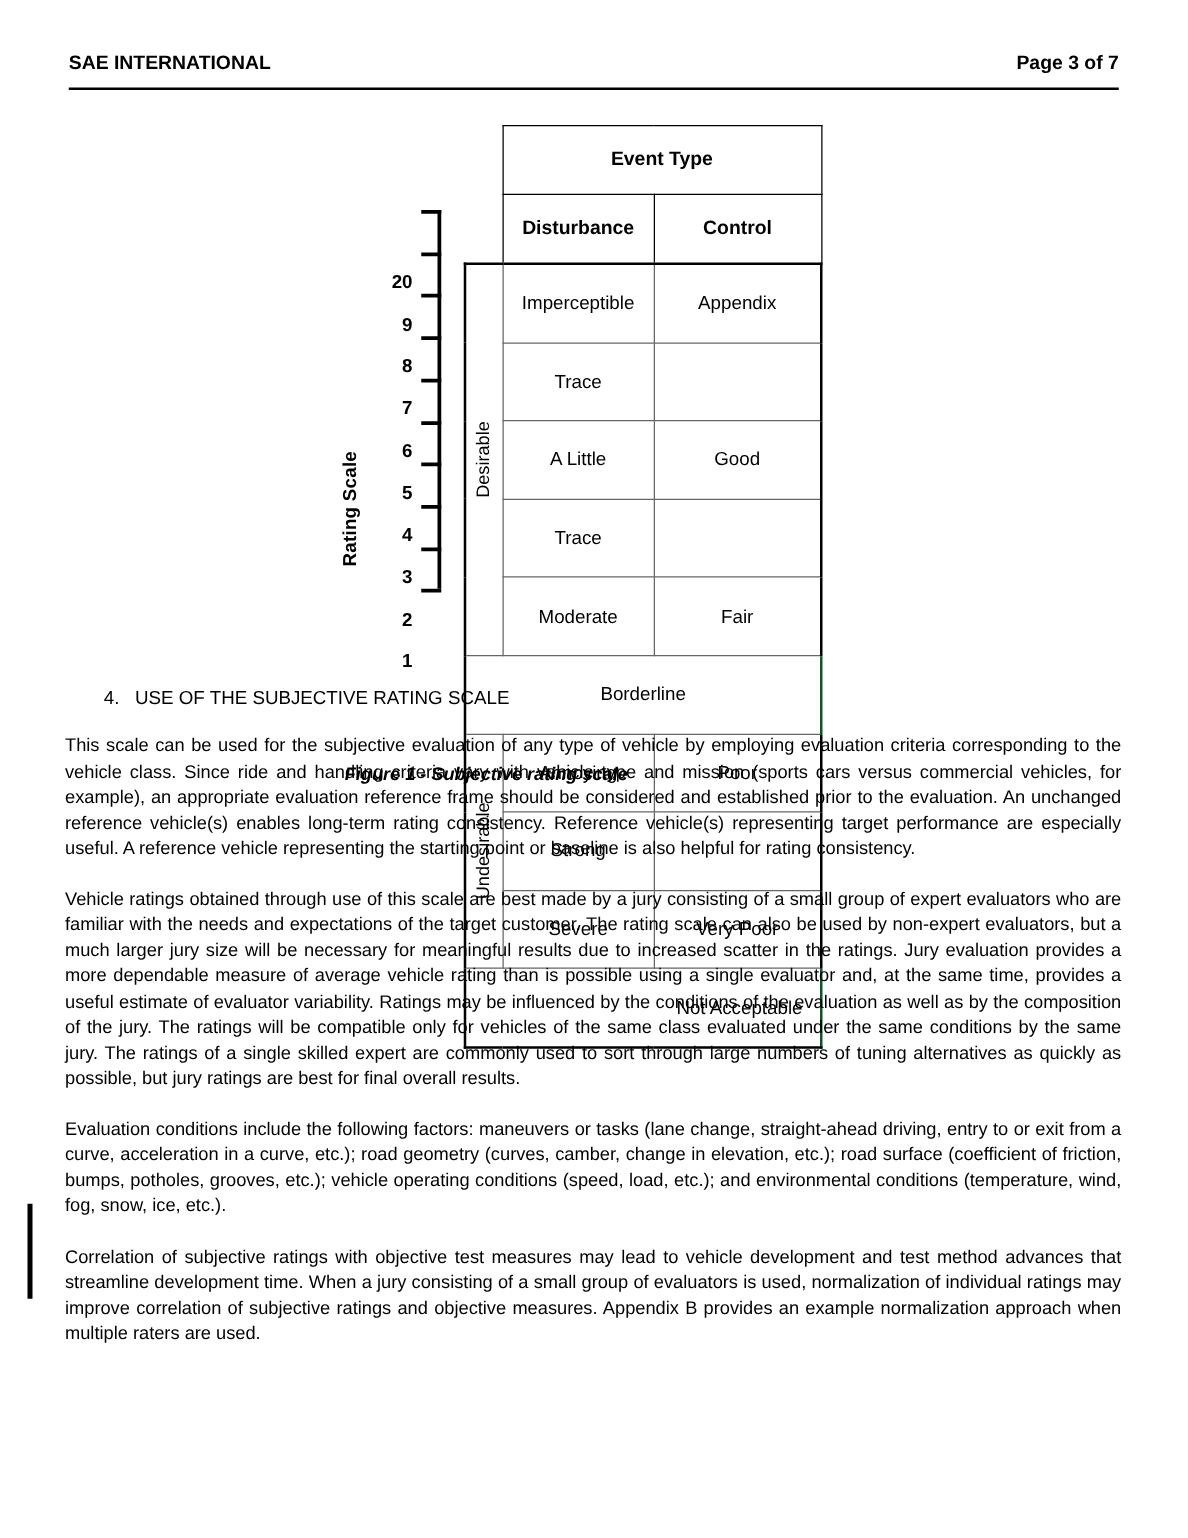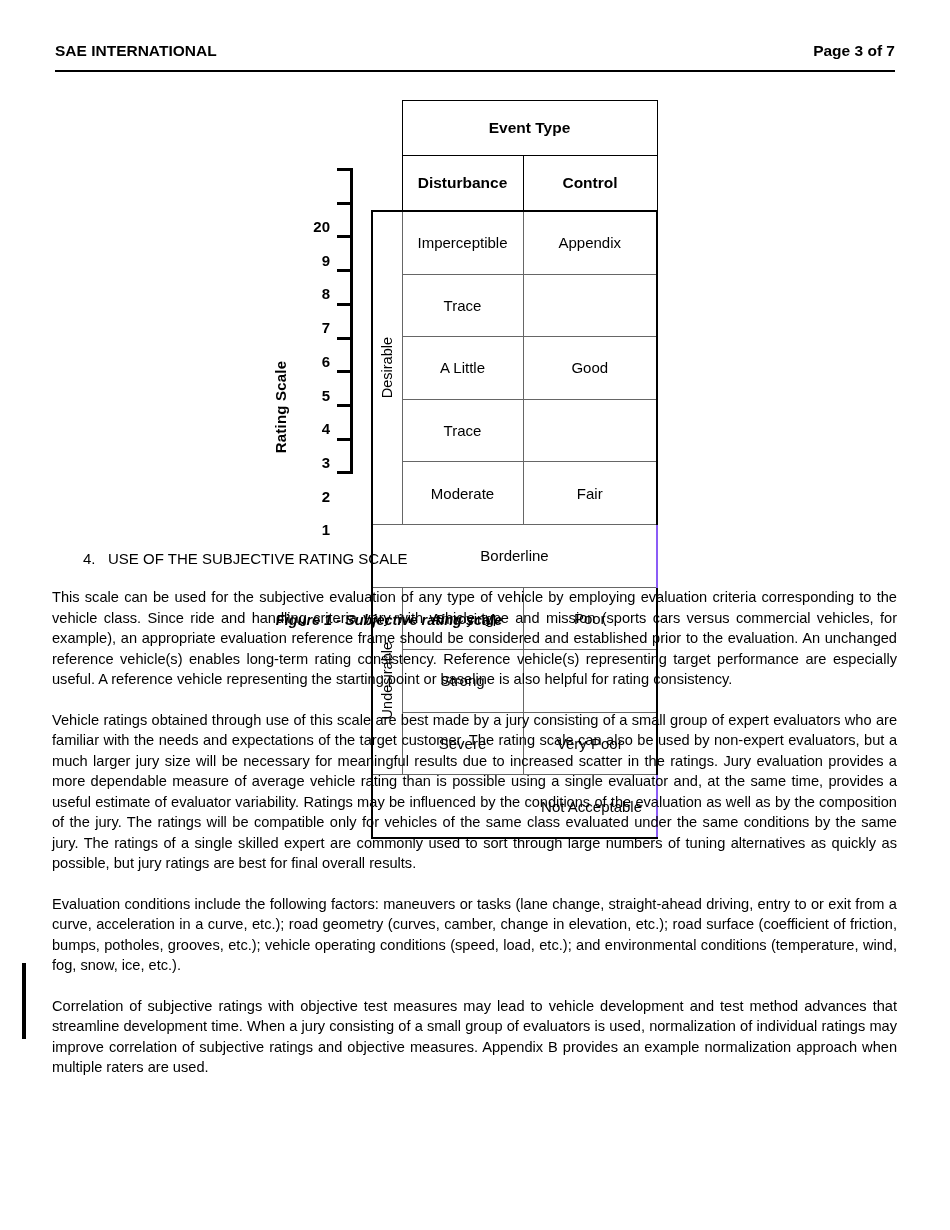--- a/index.html
+++ b/index.html
@@ -150,21 +150,21 @@
     white-space: nowrap;
     margin: 0 auto;
     line-height: 1;
   }
 
   tr.row-top td { border-top: 2px solid #000; }
   td.edge-right { border-right: 2px solid #000; }
   tr.row-bottom td { border-bottom: 2px solid #000; text-align: right; }
   td.full-span {
     border-left: 2px solid #000;
-    border-right: 2px solid #8b5cf6;
+    border-right: 2px solid #14532d;
   }
 
   
   .figure-caption {
     position: absolute;
     left: 0;
     top: 512px;
     width: 778px;
     text-align: center;
     font-size: 14.5px;

